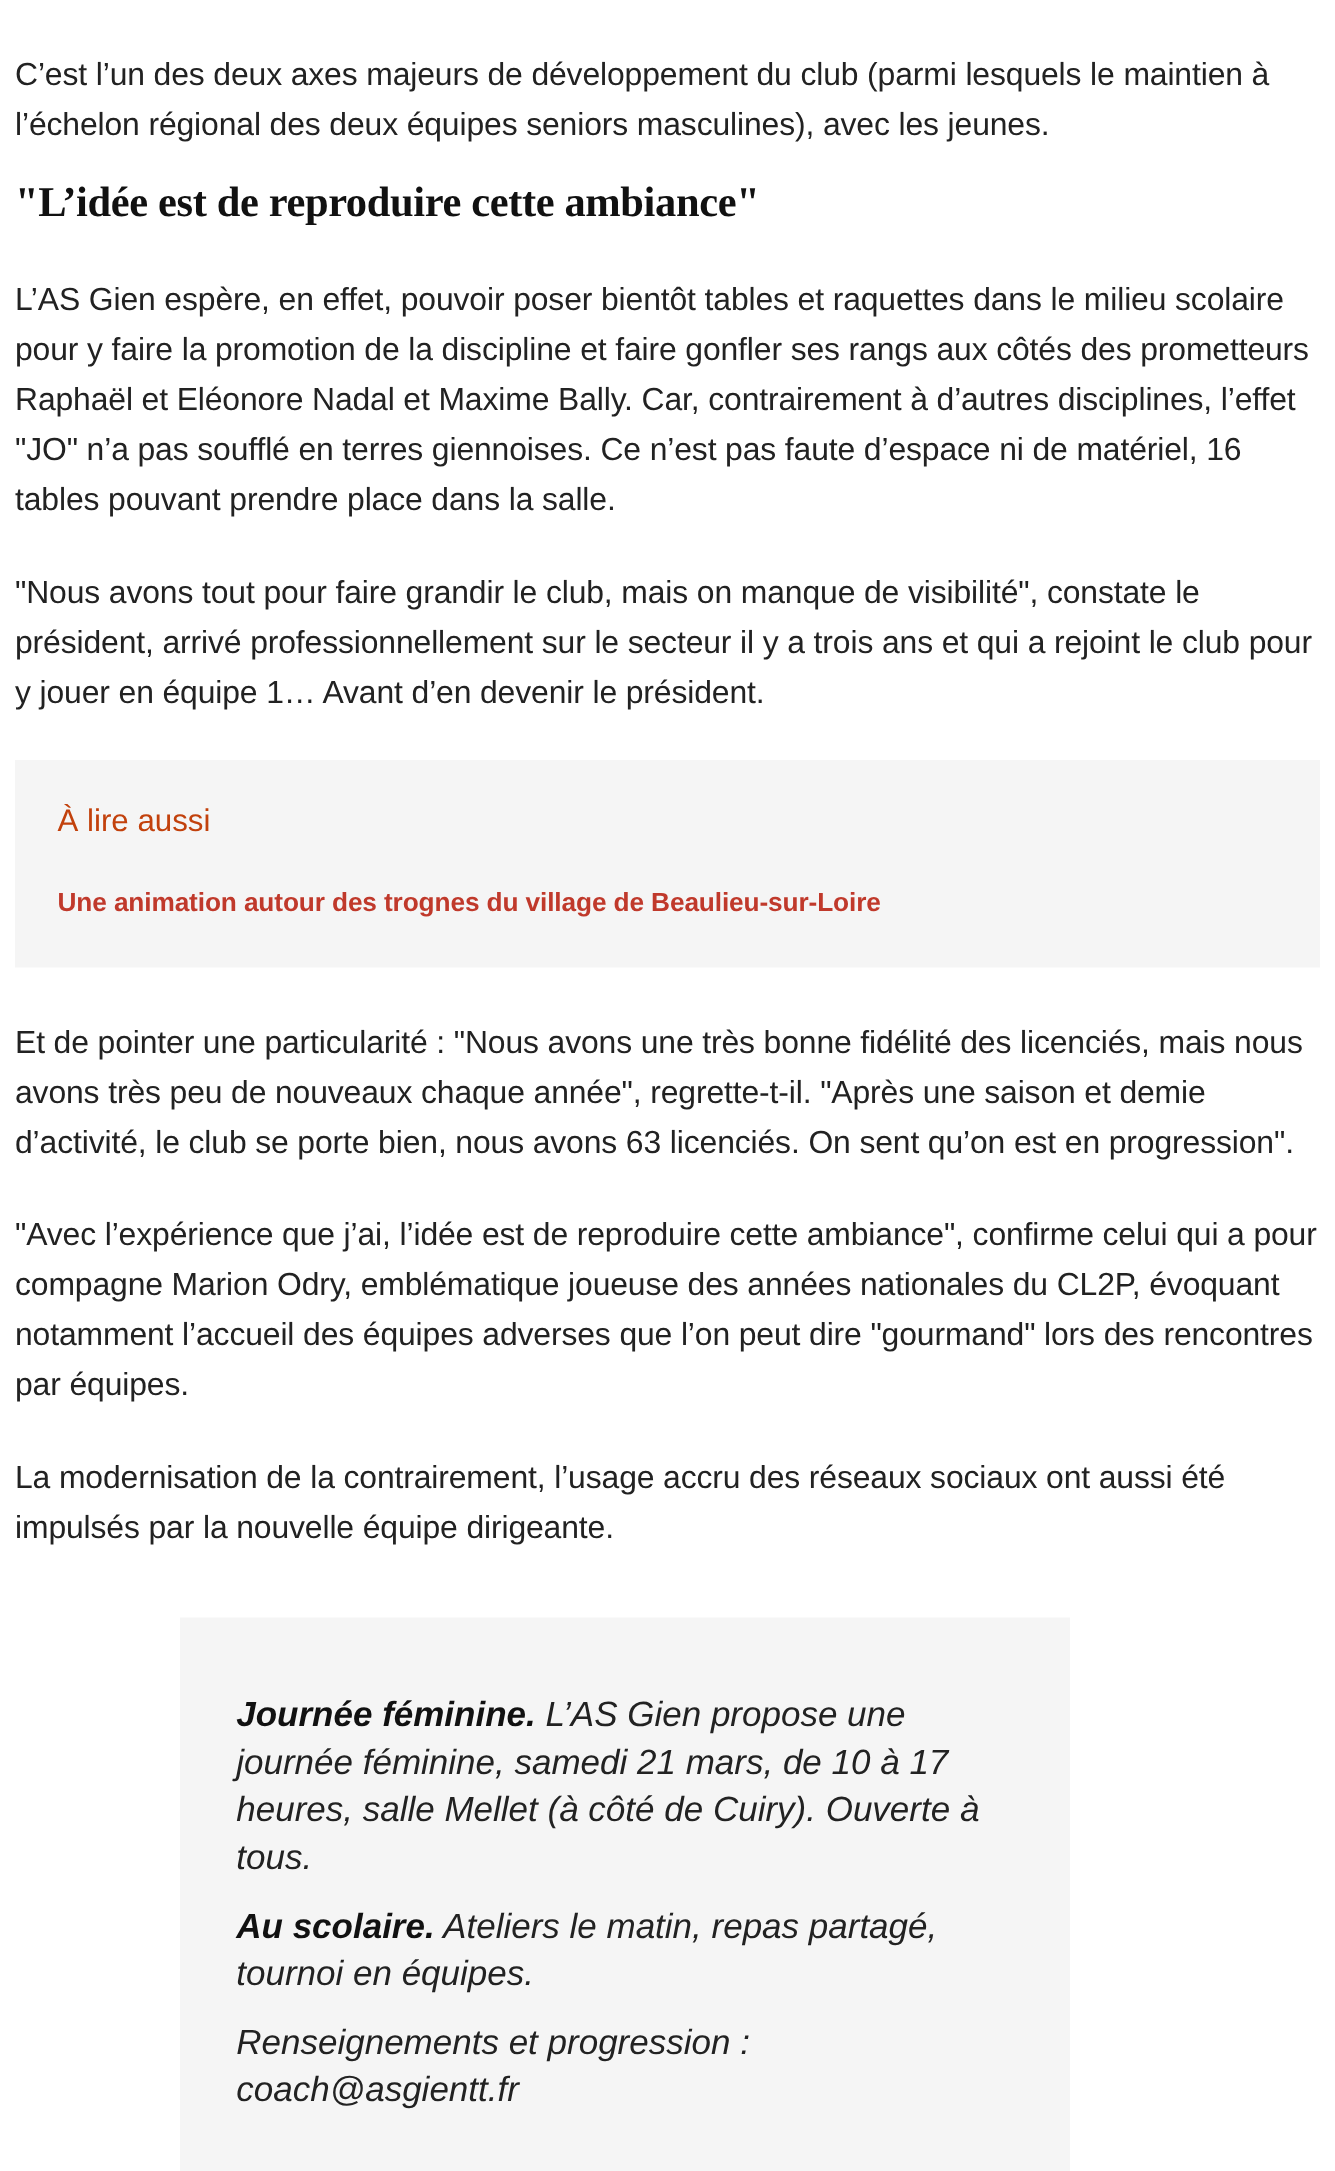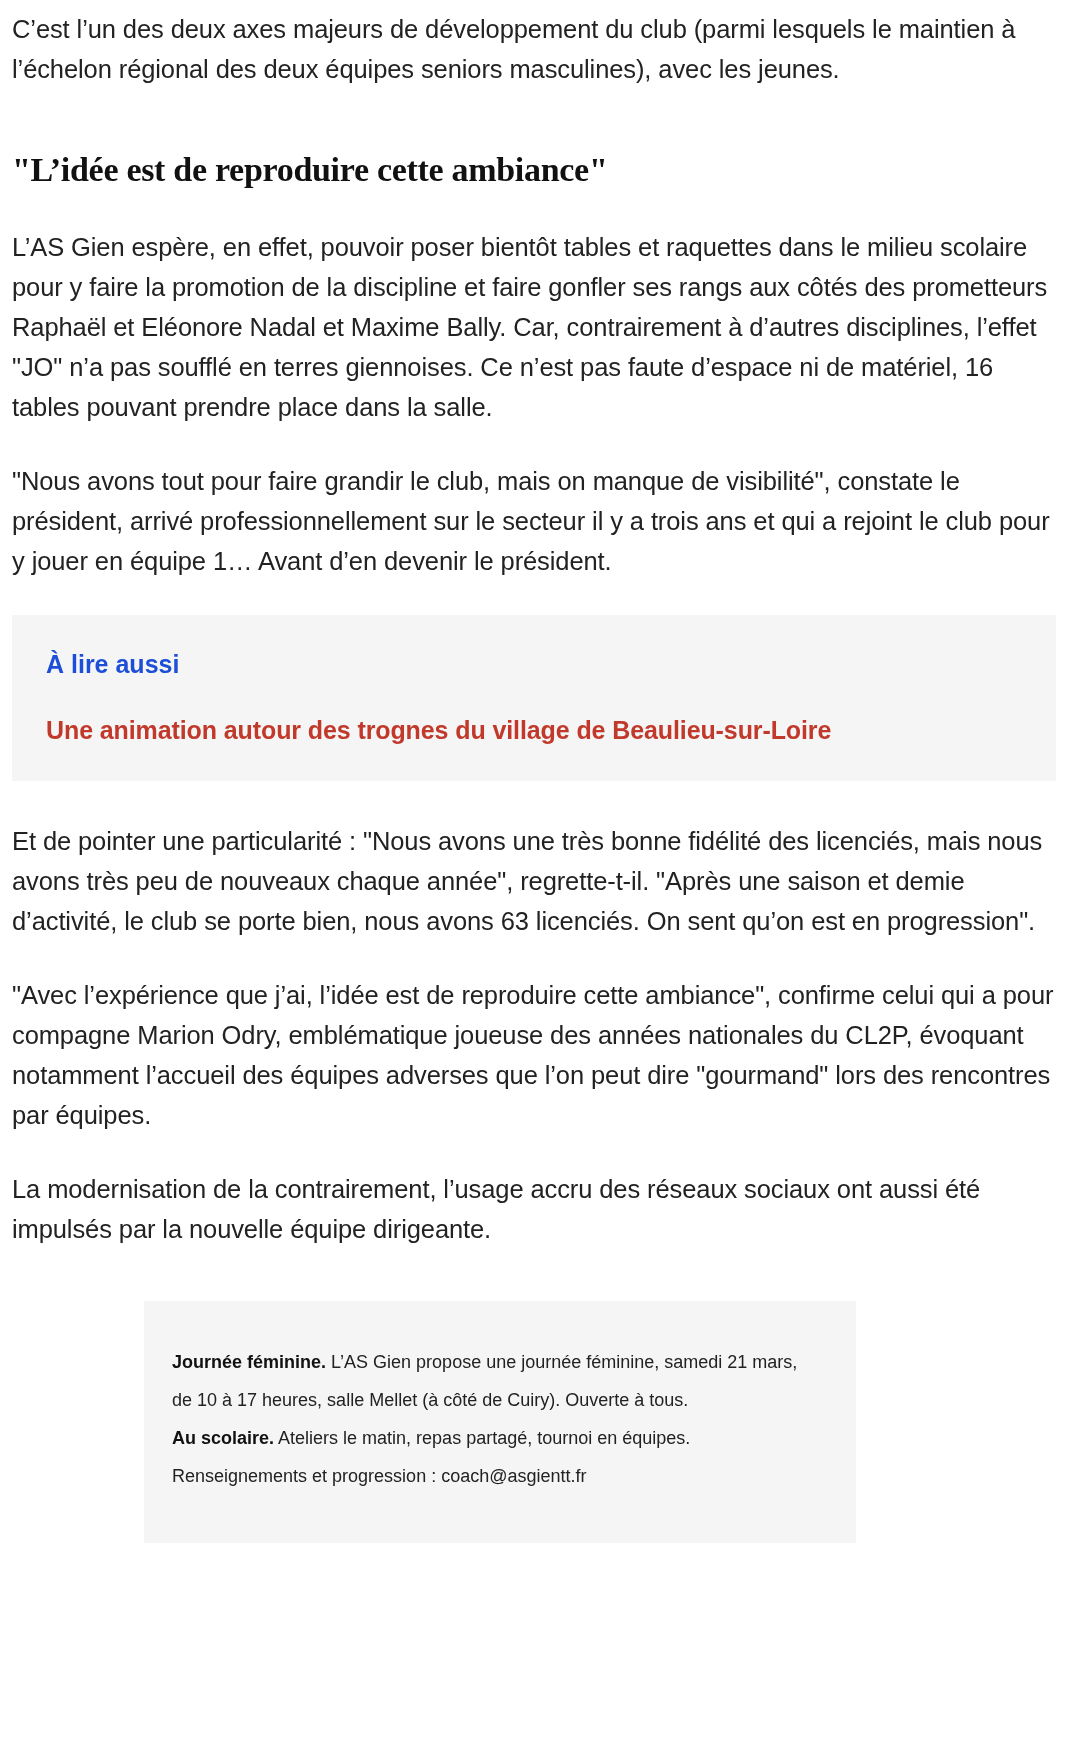--- a/index.html
+++ b/index.html
@@ -20,70 +20,71 @@
     padding: 0 12px 0 12px;
   }
   .body-text {
     font-size: 25.5px;
     line-height: 40px;
     color: #222222;
     margin: 0 0 34px 0;
     letter-spacing: -0.1px;
   }
   .body-text.first {
-    padding-top: 9px;
-    margin-bottom: 60px;
+    padding-top: 40px;
+    margin-bottom: 22px;
   }
   .subhead {
     font-family: "Liberation Serif", serif;
     font-size: 34px;
     line-height: 42px;
     font-weight: bold;
     color: #111111;
     margin: 0 0 36px 0;
     letter-spacing: -0.3px;
   }
   .read-also {
     background: #f5f5f5;
     margin: 6px 0 40px 0;
     padding: 34px 34px 36px 34px;
     box-sizing: border-box;
   }
   .read-also-title {
     font-size: 25px;
     line-height: 30px;
-    font-weight: bold;
-    color: #1d4ed8;
+    font-weight: normal;
+    color: #c2410c;
     margin: 0 0 26px 0;
   }
   .read-also-link {
     display: block;
-    font-size: 25px;
+    font-size: 21px;
     line-height: 30px;
     font-weight: bold;
     color: #c0392b;
     text-decoration: none;
     letter-spacing: -0.1px;
     margin-top: 36px;
   }
   .info-box-wrap {
     padding: 18px 0 0 0;
   }
   .info-box {
     background: #f5f5f5;
     margin: 0 0 0 132px;
     width: 712px;
     box-sizing: border-box;
     padding: 42px 40px 48px 28px;
   }
   .info-box p {
-    font-size: 18px;
+    font-size: 28px;
     line-height: 38px;
     color: #222222;
-    margin: 0;
+    margin: 17px;
+    font-style: italic;
   }
   .info-box b {
     font-weight: bold;
     color: #111111;
   }
 </style>
 </head>
 <body>
 
 <div class="article">

